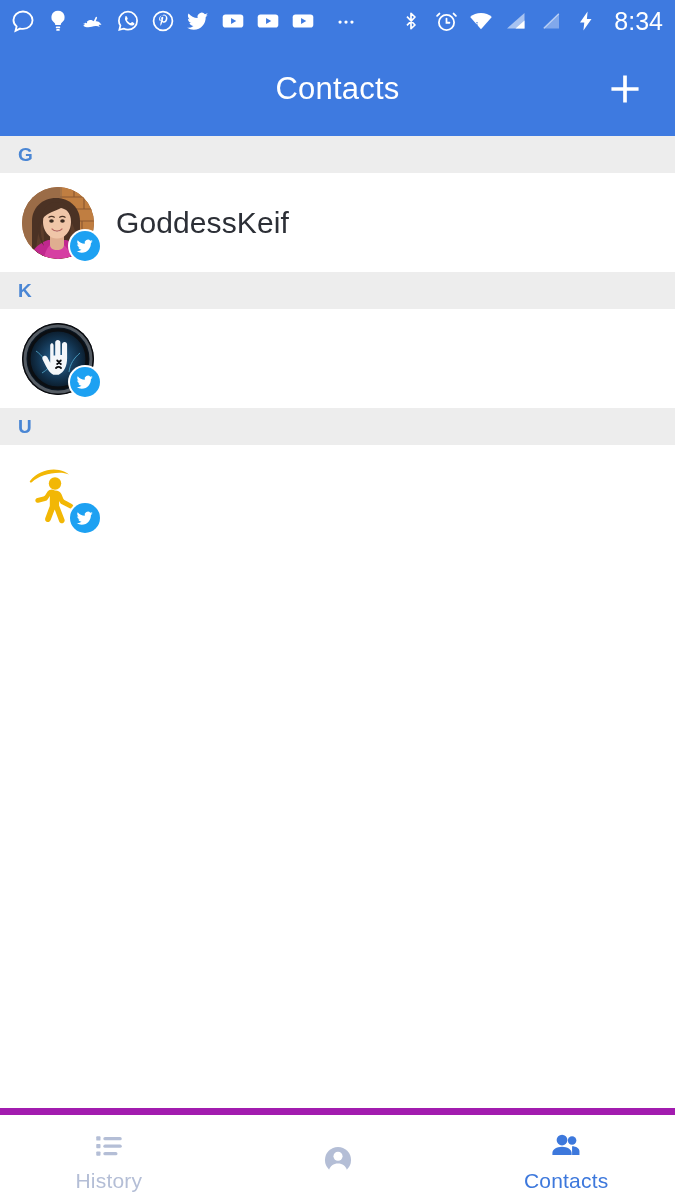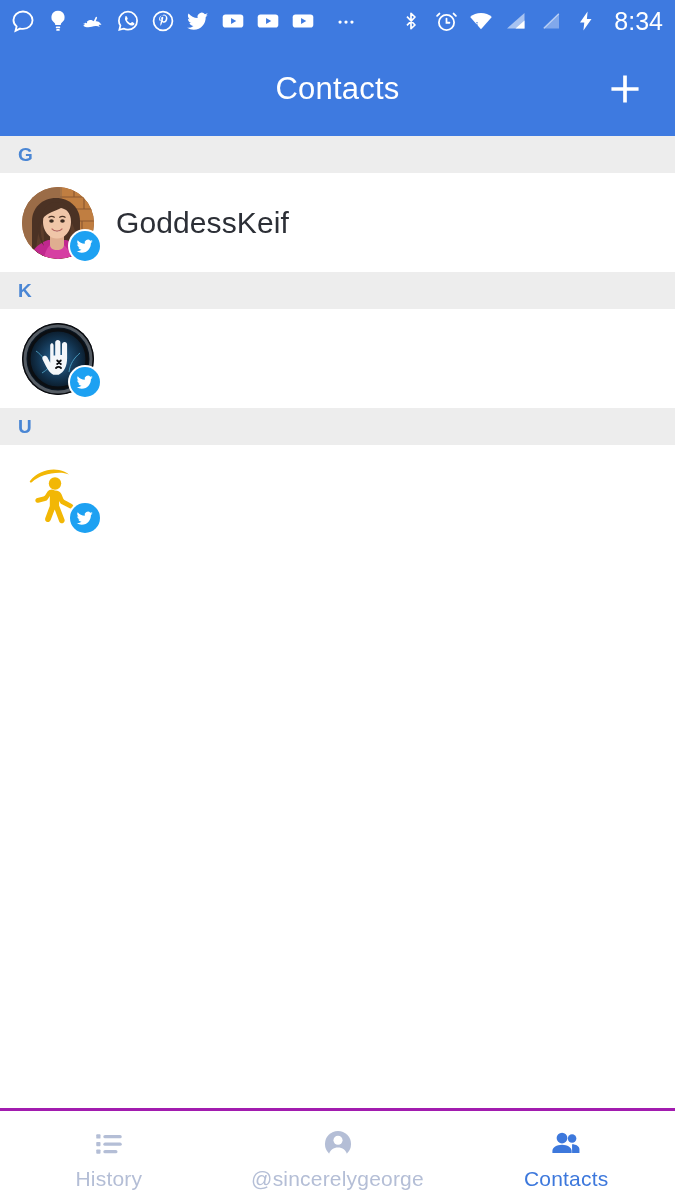--- a/index.html
+++ b/index.html
@@ -69,21 +69,21 @@
 
   
   .av-keif { width:100%; height:100%; position:relative;
     background:linear-gradient(120deg,#9c6a45 0%,#b5723f 35%,#cf8a44 60%,#8a5c3c 100%); }
   .av-king { width:100%; height:100%; position:relative; background:#0a0d14; }
   .av-uns  { width:100%; height:100%; position:relative; background:transparent; }
 
   
   .bottomnav {
     flex:0 0 92px; height:92px; background:#ffffff;
-    border-top:3px solid #a21caf;
+    border-top:7px solid #a21caf;
     display:flex; align-items:stretch;gap:11px;
   }
   .nav-item {
     flex:1; display:flex; flex-direction:column; align-items:center;
     justify-content:center; gap:7px; cursor:pointer; padding-top:4px;
   }
   .nav-ico { height:34px; display:flex; align-items:center; justify-content:center; }
   .nav-label { font-size:21px; letter-spacing:.2px; line-height:1; }
   .nav-item.inactive .nav-label { color:#b4bed6; }
   .nav-item.active .nav-label { color:#3d78dc; }
@@ -365,21 +365,20 @@
     </div>
 
     <div class="nav-item inactive">
       <span class="nav-ico">
         <svg width="34" height="34" viewBox="0 0 24 24">
           <circle cx="12" cy="12" r="9.2" fill="#b4bed6"></circle>
           <circle cx="12" cy="9.4" r="3.2" fill="#ffffff"></circle>
           <path d="M5.6 19.3c.8-3.2 3.3-4.9 6.4-4.9s5.6 1.7 6.4 4.9a9.2 9.2 0 0 1-12.8 0z" fill="#ffffff"></path>
         </svg>
       </span>
-      <span class="nav-label">@sincerelygeorge</span>
     </div>
 
     <div class="nav-item active">
       <span class="nav-ico">
         <svg width="34" height="34" viewBox="0 0 24 24">
           <circle cx="16.3" cy="8.2" r="3" fill="#3d78dc"></circle>
           <path d="M16.3 12.2c2.9 0 5.2 1.6 5.2 3.6v2.6h-5.2z" fill="#3d78dc"></path>
           <circle cx="9.2" cy="7.8" r="3.8" fill="#3d78dc"></circle>
           <path d="M9.2 12.6c3.8 0 6.8 2 6.8 4.4v1.4H2.4v-1.4c0-2.4 3-4.4 6.8-4.4z" fill="#3d78dc"></path>
         </svg>

